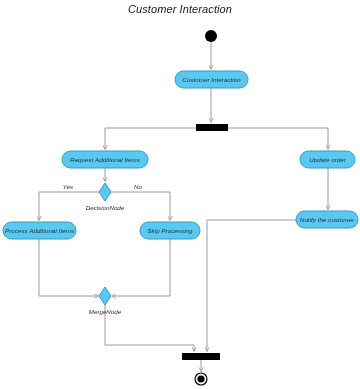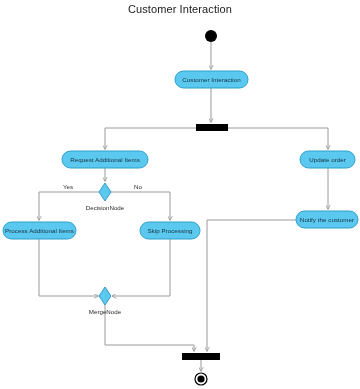--- a/index.html
+++ b/index.html
@@ -9,20 +9,21 @@
   }
   body {
     font-family: "Liberation Sans", sans-serif;
   }
   #canvas {
     position: relative;
     width: 360px;
     height: 389px;
     background: #ffffff;
     overflow: hidden;
+    font-style: italic;
   }
   #diagram-svg {
     position: absolute;
     left: 0;
     top: 0;
     width: 360px;
     height: 389px;
   }
   .diagram-title {
     position: absolute;

